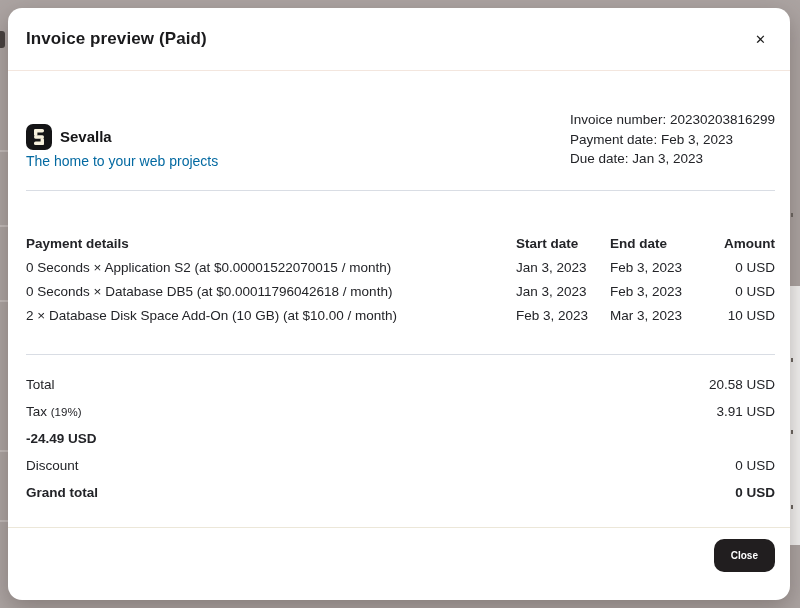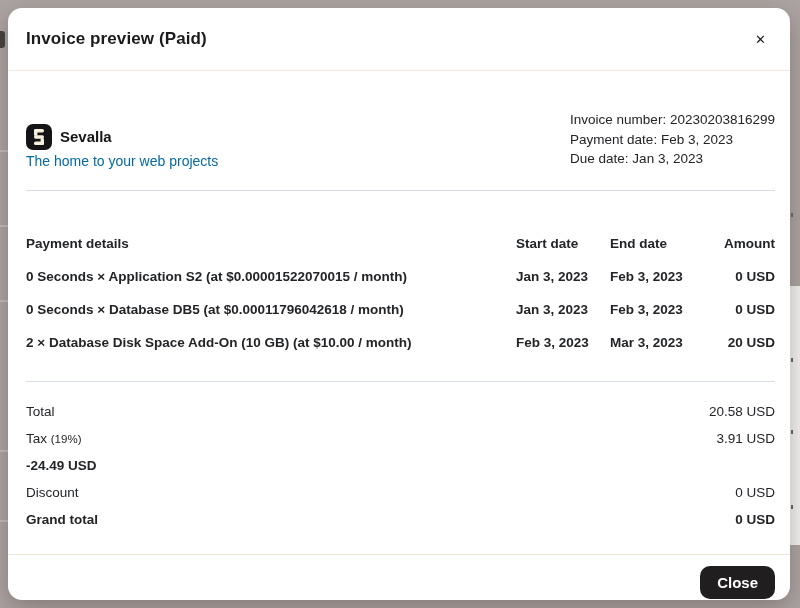--- a/index.html
+++ b/index.html
@@ -51,40 +51,40 @@
   .tagline{font-size:14px;margin-top:3px;color:#0369a1;}
   .meta{margin-top:39px;font-size:13.5px;line-height:19.5px;text-align:left;}
 
   .hr-1{margin-top:21px;}
   .tbl{font-size:13.5px;}
   .tbl-row{
     display:grid;grid-template-columns:490px 94px 105px 1fr;
     height:16px;line-height:16px;align-items:center;
   }
   .tbl-head{margin-top:45px;font-weight:700;}
-  .tbl-body .tbl-row{margin-top:17px;font-weight:bold;}
+  .tbl-body .tbl-row{margin-top:8px;}
   .col-amount{text-align:right;}
   .hr-2{margin-top:30px;}
 
   .totals{margin-top:22px;font-size:13.5px;}
   .total-row{
     display:flex;justify-content:space-between;height:16px;line-height:16px;
     align-items:baseline;
   }
   .total-row + .total-row{margin-top:11px;}
   .t-note{font-size:11.5px;}
   .bold{font-weight:700;}
 
   .modal-footer{
     flex:1;display:flex;align-items:flex-start;justify-content:flex-end;
     padding:11px 15px 0 18px;
   }
   .close-action{
     background:var(--button-bg);color:var(--button-text);border:none;cursor:pointer;
-    height:33px;padding:0 17px;border-radius:10px;font-size:15px;font-weight:700;
+    height:33px;padding:0 17px;border-radius:10px;font-size:10px;font-weight:700;
     font-family:inherit;
   }
 </style>
 </head>
 <body>
 
 <div>
   <div class="artifact bg-frag"></div>
   <div class="artifact bg-line" style="top:150px"></div>
   <div class="artifact bg-line" style="top:225px"></div>
@@ -156,21 +156,21 @@
         <div class="tbl-row">
           <div>0 Seconds × Database DB5 (at $0.00011796042618 / month)</div>
           <div>Jan 3, 2023</div>
           <div>Feb 3, 2023</div>
           <div class="col-amount">0 USD</div>
         </div>
         <div class="tbl-row">
           <div>2 × Database Disk Space Add-On (10 GB) (at $10.00 / month)</div>
           <div>Feb 3, 2023</div>
           <div>Mar 3, 2023</div>
-          <div class="col-amount">20 USD</div>
+          <div class="col-amount">10 USD</div>
         </div>
       </div>
     </div>
 
     <div class="hr-section hr-2"></div>
 
     <div class="totals">
       <div class="total-row">
         <span>Total</span>
         <span>20.58 USD</span>

